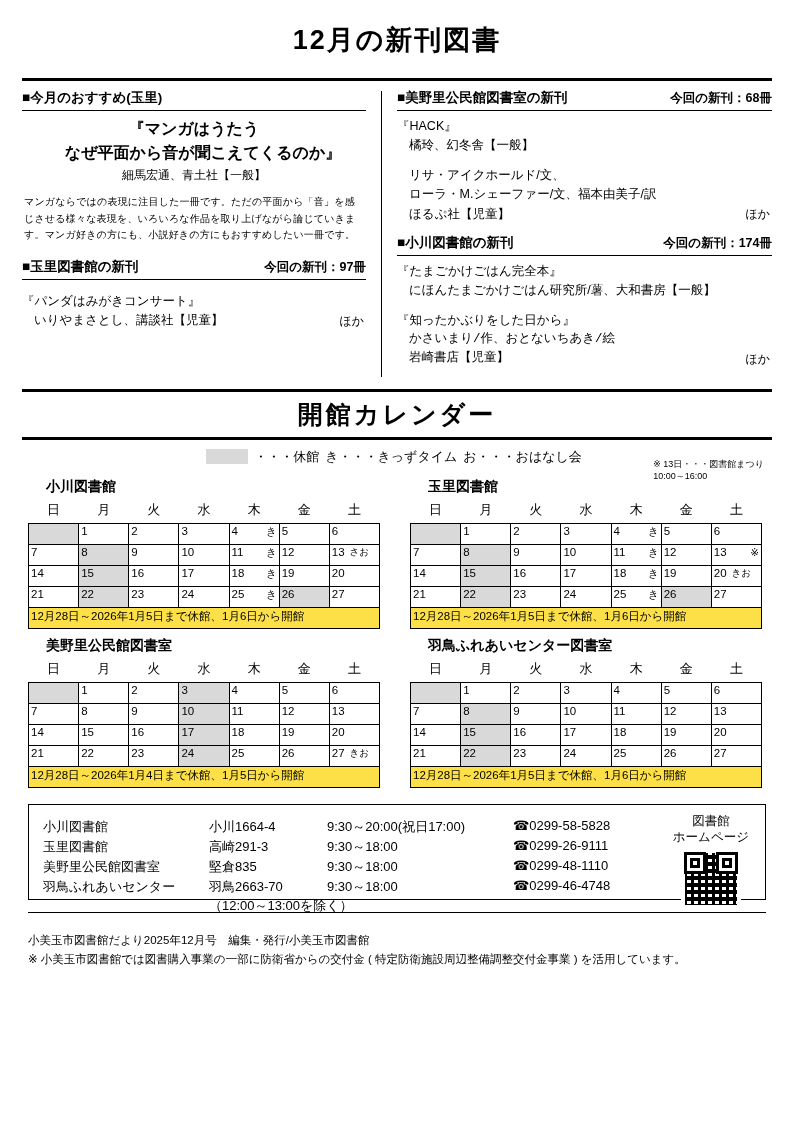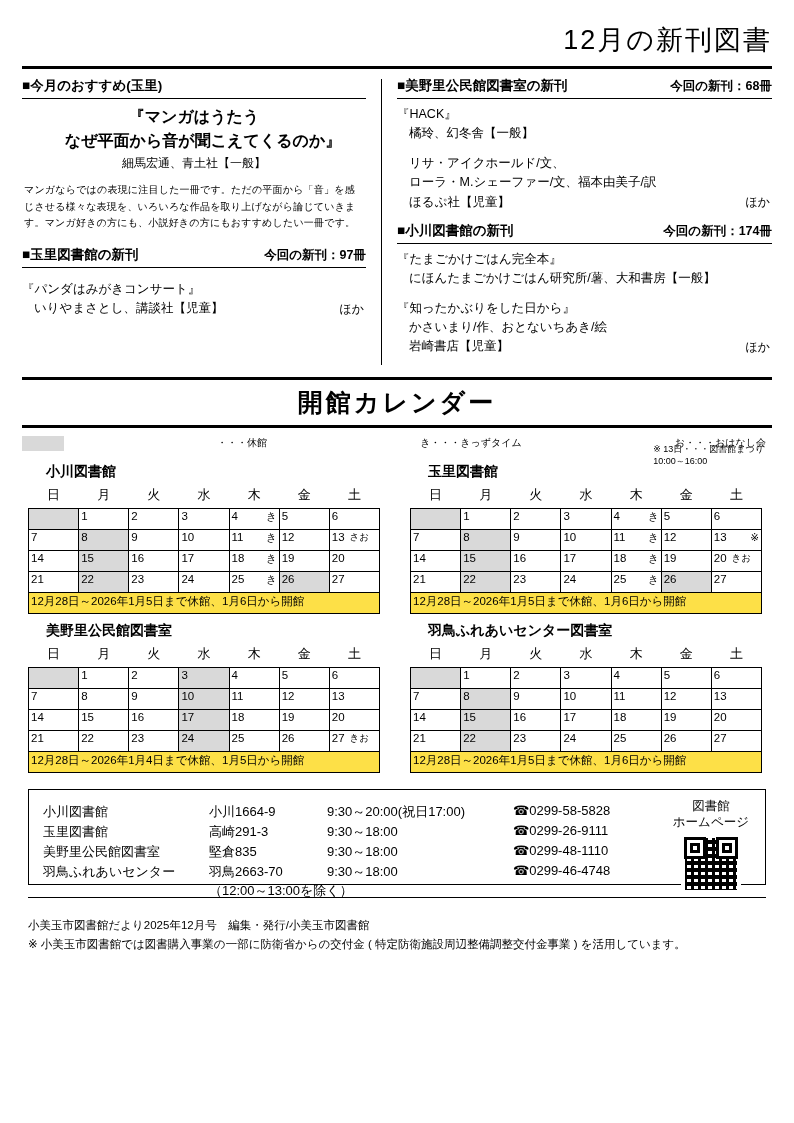--- a/index.html
+++ b/index.html
@@ -18,26 +18,26 @@
   .page {
     width: 794px;
     height: 1123px;
     position: relative;
     box-sizing: border-box;
     padding: 0 22px;
   }
 
   
   .main-title {
-    text-align: right;
+    text-align: center;
     font-size: 27px;
-    font-weight: normal;
+    font-weight: bold;
     letter-spacing: 2px;
     padding-top: 22px;
-    padding-bottom: 8px;
+    padding-bottom: 20px;
   }
   .rule-thick {
     border: 0;
     border-top: 3px solid #000;
     margin: 0 0 0 0;
   }
 
   
   .newbooks {
     display: flex;
@@ -111,23 +111,23 @@
   
   .cal-title {
     text-align: center;
     font-size: 25px;
     font-weight: bold;
     letter-spacing: 3px;
     padding: 6px 0 6px 0;
   }
   .legend {
     display: flex;
-    justify-content: space-between;
+    justify-content: center;
     align-items: center;
-    font-size: 10px;
+    font-size: 13px;
     gap: 6px;
     padding: 8px 6px 10px 0;
   }
   .legend .swatch {
     display: inline-block;
     width: 42px;
     height: 15px;
     background: #d9d9d9;
     vertical-align: middle;
   }
@@ -330,21 +330,21 @@
         <span class="label">■小川図書館の新刊</span>
         <span class="count">今回の新刊：174冊</span>
       </div>
       <hr class="sec-line">
       <div class="book">
         <span class="bt">『たまごかけごはん完全本』</span>
         <span class="ba">にほんたまごかけごはん研究所/薯、大和書房【一般】</span>
       </div>
       <div class="book">
         <span class="bt">『知ったかぶりをした日から』</span>
-        <span class="ba" style="white-space: pre-line;">かさいまり/作、おとないちあき/絵
+        <span class="ba" style="white-space: pre-line; font-family: Liberation Mono, monospace;">かさいまり/作、おとないちあき/絵
 岩崎書店【児童】</span>
         <span class="hoka">ほか</span>
       </div>
     </div>
   </div>
 
   <hr class="rule-thick" style="margin-top:10px;">
 
   <div class="cal-title">開館カレンダー</div>
   <hr class="rule-thick">
@@ -600,21 +600,21 @@
       </table>
     </div>
   </div>
 
   <div class="info-box">
     <div>
       <table class="info-table">
         <tbody>
             <tr>
               <td class="c1">小川図書館</td>
-              <td class="c2">小川1664-9</td>
+              <td class="c2">小川1664-4</td>
               <td class="c3">9:30～20:00(祝日17:00)</td>
               <td class="c4">☎0299-58-5828</td>
             </tr>
             <tr>
               <td class="c1">玉里図書館</td>
               <td class="c2">高崎291-3</td>
               <td class="c3">9:30～18:00</td>
               <td class="c4">☎0299-26-9111</td>
             </tr>
             <tr>

